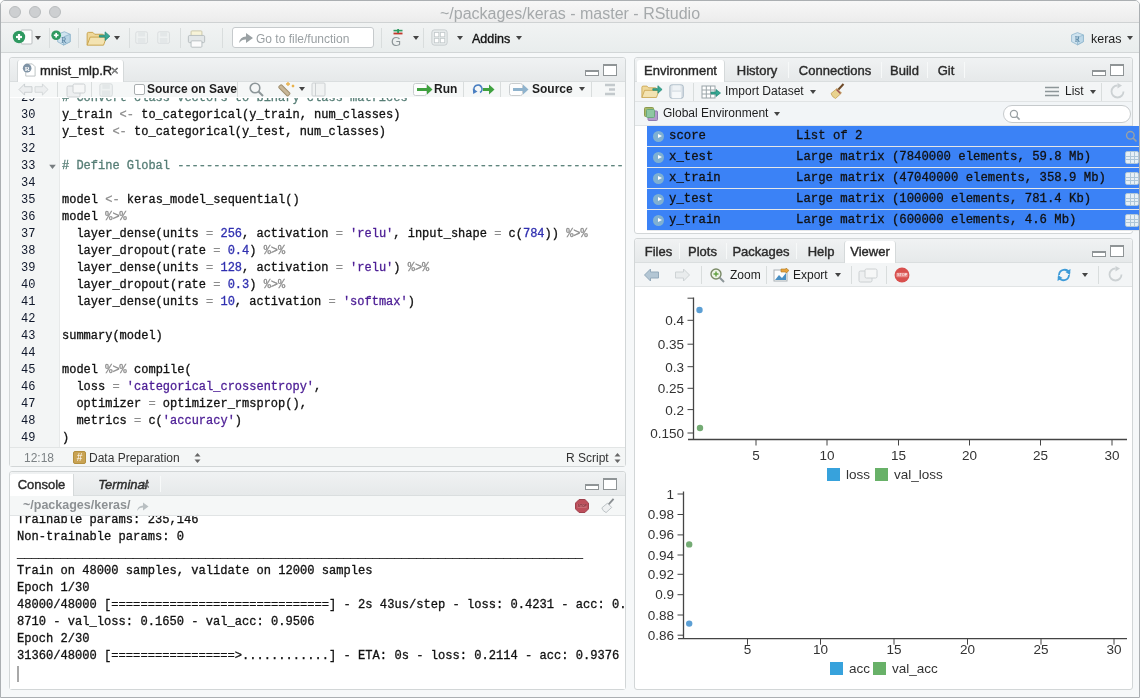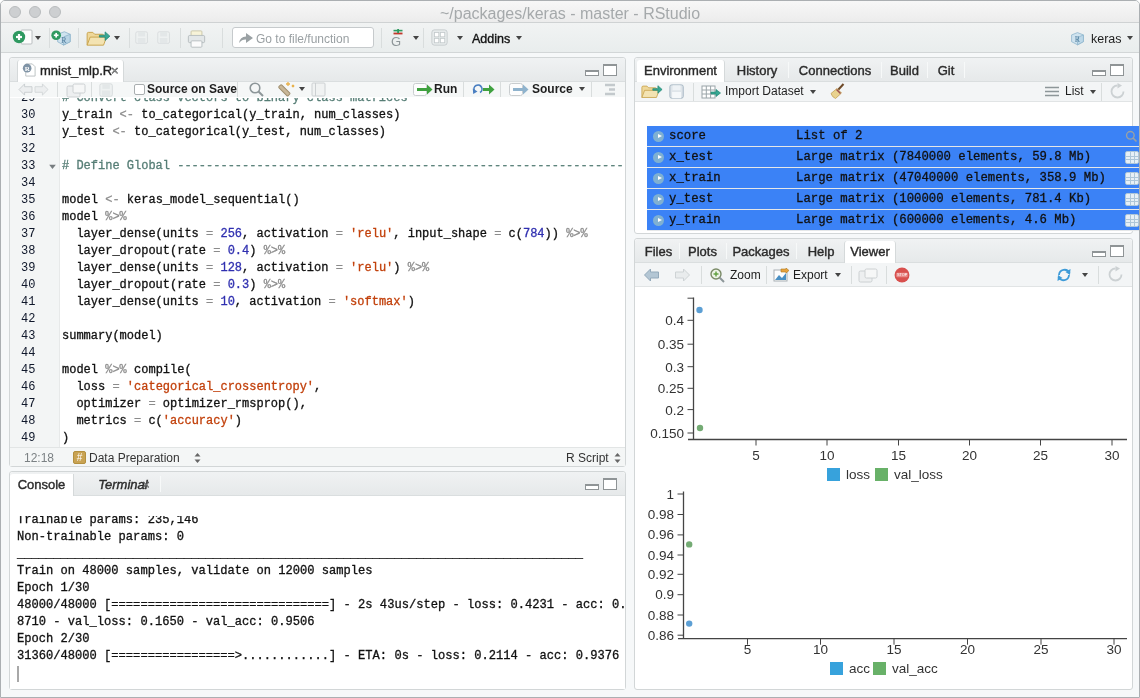--- a/index.html
+++ b/index.html
@@ -28,21 +28,21 @@
   .tab { position:absolute; top:2px; height:22px; text-align:center;
     font-size:13px; font-weight:normal; color:#2b2b2b; line-height:21px; -webkit-text-stroke:0.4px #2b2b2b; }
   .tab.active { background:#fff; border-left:1px solid #d5d9da; border-right:1px solid #d5d9da; border-radius:3px 3px 0 0; }
   .tabsep { position:absolute; top:4px; width:1px; height:16px; background:#f7f9f9; }
   .minmax { position:absolute; top:6px; right:8px; width:32px; height:12px; }
   .mm1 { position:absolute; left:0; top:6px; width:14px; height:6px; background:#fff; border:1px solid #8f9496; border-top:2.5px solid #8f9496; box-sizing:border-box; }
   .mm2 { position:absolute; right:0; top:0; width:14px; height:11.5px; background:#fff; border:1px solid #8f9496; border-top:2.5px solid #8f9496; box-sizing:border-box; }
   .ptb { position:absolute; left:0; right:0; background:#f3f5f6; border-bottom:1px solid #e1e4e5; }
   mono, .mono { font-family:"Liberation Mono", monospace; }
   #code, #consolepre, .ename, .eval { -webkit-text-stroke:0.3px; }
-  c { color:#567e76; } o { color:#8c8c8c; } n { color:#3030b0; } st { color:#c2410c; text-decoration:none; }
+  c { color:#567e76; } o { color:#8c8c8c; } n { color:#3030b0; } st { color:#4c1d95; text-decoration:none; }
   .erow { position:absolute; left:12px; width:497px; height:21px; border-bottom:1px solid #e5e7e8; background:#3b82f6; }
   .erow::before { content:""; position:absolute; left:6px; top:5px; width:11px; height:11px; border-radius:50%;
     background:#7fb0d2; }
   .erow::after { content:""; position:absolute; left:10.5px; top:8px; width:0; height:0;
     border-top:2.8px solid transparent; border-bottom:2.8px solid transparent; border-left:4.5px solid #fff; }
   .ename, .eval { position:absolute; top:2.5px; font-family:"Liberation Mono", monospace; font-size:12.3px; color:#111; }
   .ename { left:22px; } .eval { left:149px; }
   .erow .abs { z-index:2; }
   .gicon { position:absolute; left:478px; top:4px; width:14px; height:13px;
     background:
@@ -303,20 +303,35 @@
   <div class="pane" id="consolepane" style="left:8px; top:470px; width:617px; height:219px;">
     <div class="tabbar">
       <div class="tab active" style="left:0;width:64px;border-left:none;border-radius:3px 0 0 0;">Console</div>
       <div class="tab" style="left:64px;width:86px;text-align:center;padding-left:12px;font-style:italic;">Terminal<span style="position:absolute;left:68px;color:#a9adaf;font-weight:normal;">×</span></div>
       <div class="tabsep" style="left:150px;"></div>
       <div class="minmax">
           <div class="mm1"></div>
           <div class="mm2"></div>
         </div>
     </div>
+    <div class="ptb" style="top:24px;height:20px;background:#f5f7f7;">
+      <span class="abs" style="left:13px;top:2px;font-size:12.5px;font-weight:bold;color:#8d9194;">~/packages/keras/</span>
+      <svg class="abs" style="left:126px;top:5px;" width="13" height="11" viewBox="0 0 13 11">
+        <path d="M1 10 Q2 5 7 4.6 L7 1.5 L12.5 5.5 L7 9.5 L7 6.6 Q3 6.5 1 10 Z" fill="#b9bfc2"></path>
+      </svg>
+      <svg class="abs" style="left:565px;top:3px;" width="14" height="14" viewBox="0 0 14 14">
+        <polygon points="4.1,0.5 9.9,0.5 13.5,4.1 13.5,9.9 9.9,13.5 4.1,13.5 0.5,9.9 0.5,4.1" fill="#bc4f5b" stroke="#9e414d"></polygon>
+        <rect x="2.4" y="4.9" width="9.2" height="4" fill="#ca6d77"></rect>
+        <text x="2.8" y="8.2" font-size="3.3" fill="#7c2c36" font-family="Liberation Sans" font-weight="bold">STOP</text>
+      </svg>
+      <svg class="abs" style="left:589px;top:2px;" width="16" height="16" viewBox="0 0 17 17">
+        <line x1="15.5" y1="1" x2="9.5" y2="7.5" stroke="#8a8f92" stroke-width="2"></line>
+        <path d="M3 10.5 L9 5.5 L13.5 10 L7.5 15.5 Q4 14 3 10.5 Z" fill="#eff1f2" stroke="#b9bfc2" stroke-width="1"></path>
+      </svg>
+    </div>
     <div class="abs" style="left:0;top:44px;width:615px;height:173px;overflow:hidden;background:#fff;">
       <pre id="consolepre" class="mono" style="position:absolute;left:7px;top:-4.5px;font-size:12.1px;line-height:17px;color:#111;">Trainable params: 235,146
 Non-trainable params: 0
 ______________________________________________________________________________
 Train on 48000 samples, validate on 12000 samples
 Epoch 1/30
 48000/48000 [==============================] - 2s 43us/step - loss: 0.4231 - acc: 0.
 8710 - val_loss: 0.1650 - val_acc: 0.9506
 Epoch 2/30
 31360/48000 [=================&gt;............] - ETA: 0s - loss: 0.2114 - acc: 0.9376
@@ -376,20 +391,35 @@
             <line x1="0" y1="9.5" x2="14" y2="9.5"></line>
           </g>
       </svg>
       <div class="tbtext" style="left:430px;top:2px;">List</div>
       <div class="caret" style="left:455px;top:8px;"></div>
       <div class="tdiv" style="left:466px;top:1px;height:18px;"></div>
       <svg class="abs" style="left:474px;top:1px;" width="17" height="17" viewBox="0 0 17 17">
         <path d="M8.5 2.5 A 6 6 0 1 0 14.5 8.5" fill="none" stroke="#ccd1d3" stroke-width="1.8"></path>
         <path d="M8.5 0 L13 2.5 L8.5 5.5 Z" fill="#ccd1d3"></path>
       </svg>
+    </div>
+    <div class="abs" style="left:0;top:44px;width:497px;height:24px;background:#f2f5f7;border-bottom:1px solid #e0e4e5;">
+      <svg class="abs" style="left:8px;top:4px;" width="16" height="16" viewBox="0 0 16 16">
+        <rect x="1.5" y="1.5" width="9" height="9" rx="1" fill="#a9b96a" stroke="#8a9a4e"></rect>
+        <rect x="5" y="5" width="9.5" height="9.5" rx="1" fill="#b49ccb" stroke="#907bb0"></rect>
+        <rect x="3.5" y="3.5" width="8" height="8" rx="1" fill="#8fc7a2" stroke="#6aa87e"></rect>
+      </svg>
+      <div class="tbtext" style="left:28px;top:4px;">Global Environment</div>
+      <div class="caret" style="left:139px;top:10px;"></div>
+      <div class="abs" style="left:368px;top:3px;width:128px;height:18px;background:#fff;border:1px solid #c6cacc;border-radius:9px;">
+        <svg class="abs" style="left:5px;top:2.5px;" width="12" height="12" viewBox="0 0 17 17">
+          <circle cx="7" cy="7" r="5" fill="none" stroke="#9aa1a4" stroke-width="1.8"></circle>
+          <line x1="10.5" y1="10.5" x2="15" y2="15" stroke="#9aa1a4" stroke-width="2.2"></line>
+        </svg>
+      </div>
     </div>
     <div class="abs" id="envgrid" style="left:0;top:68px;width:497px;height:107px;">
       <div class="abs" style="left:144px;top:0;width:1px;height:105px;background:#e5e7e8;"></div>
       <div class="erow" style="top:0;">
           <span class="ename">score</span>
           <span class="eval">List of 2</span>
         <svg class="abs" style="left:478px;top:4px;" width="13" height="13" viewBox="0 0 17 17">
           <circle cx="7" cy="7" r="5" fill="none" stroke="#9aa1a4" stroke-width="1.8"></circle>
           <line x1="10.5" y1="10.5" x2="15" y2="15" stroke="#9aa1a4" stroke-width="2.2"></line>
         </svg>

